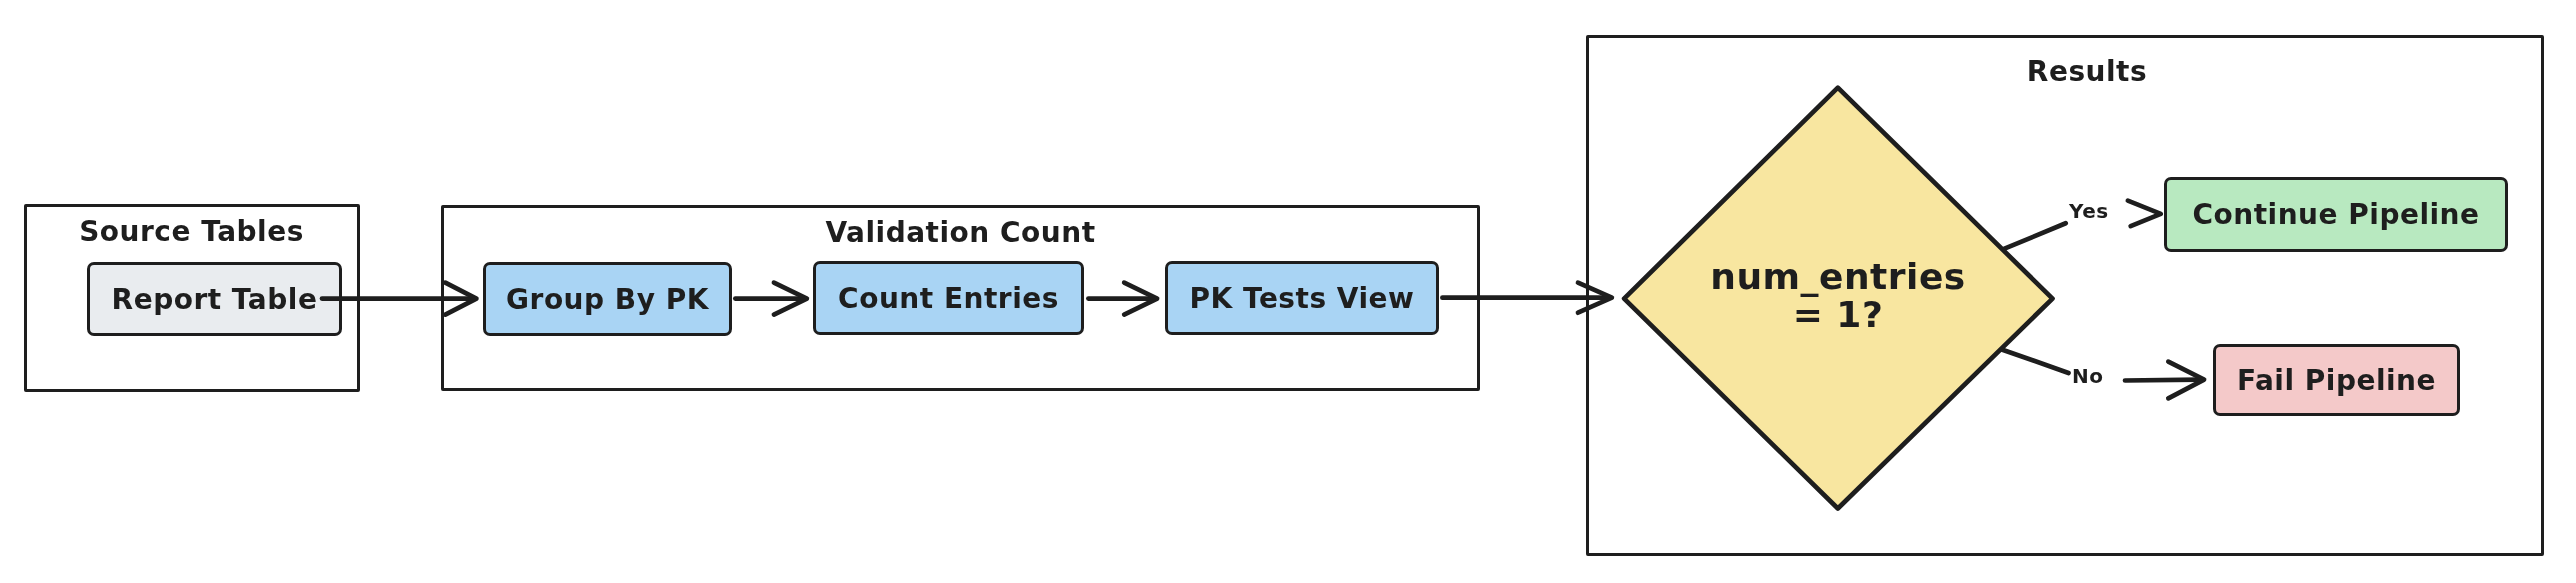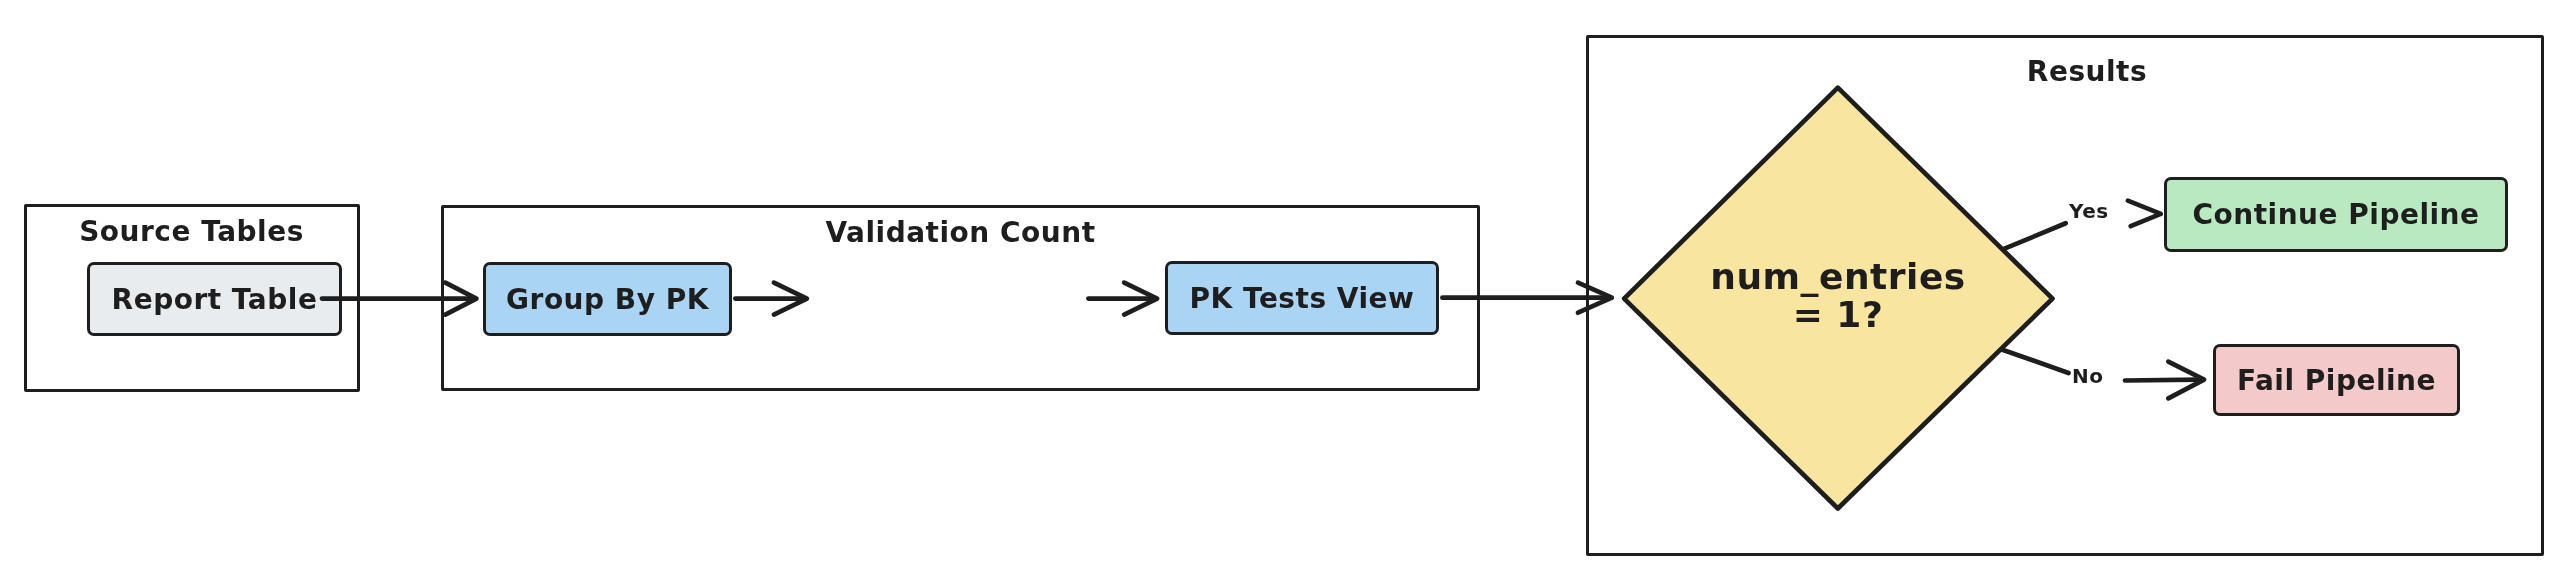--- a/index.html
+++ b/index.html
@@ -96,20 +96,23 @@
   </div>
 
   <div class="group" style="left:441px; top:205px; width:1039px; height:186px;">
     <div class="group-title" style="top:7.5px;">Validation Count</div>
   </div>
 
   <div class="node" style="left: 483px; top: 262px; width: 249px; height: 74px; background: rgb(169, 212, 244);">
     <span>Group By PK</span>
   </div>
 
+  <div class="node" style="left: 813px; top: 261px; width: 271px; height: 74px; background: rgb(169, 212, 244);">
+    <span>Count Entries</span>
+  </div>
 
   <div class="node" style="left: 1165px; top: 261px; width: 274px; height: 74px; background: rgb(169, 212, 244);">
     <span>PK Tests View</span>
   </div>
 
   <div class="group" style="left:1586px; top:35px; width:958px; height:521px;">
     <div class="group-title" style="top:17px;padding-left:44px;">Results</div>
   </div>
 
   <div class="node" style="left: 2164px; top: 177px; width: 344px; height: 75px; background: rgb(184, 233, 192);">

